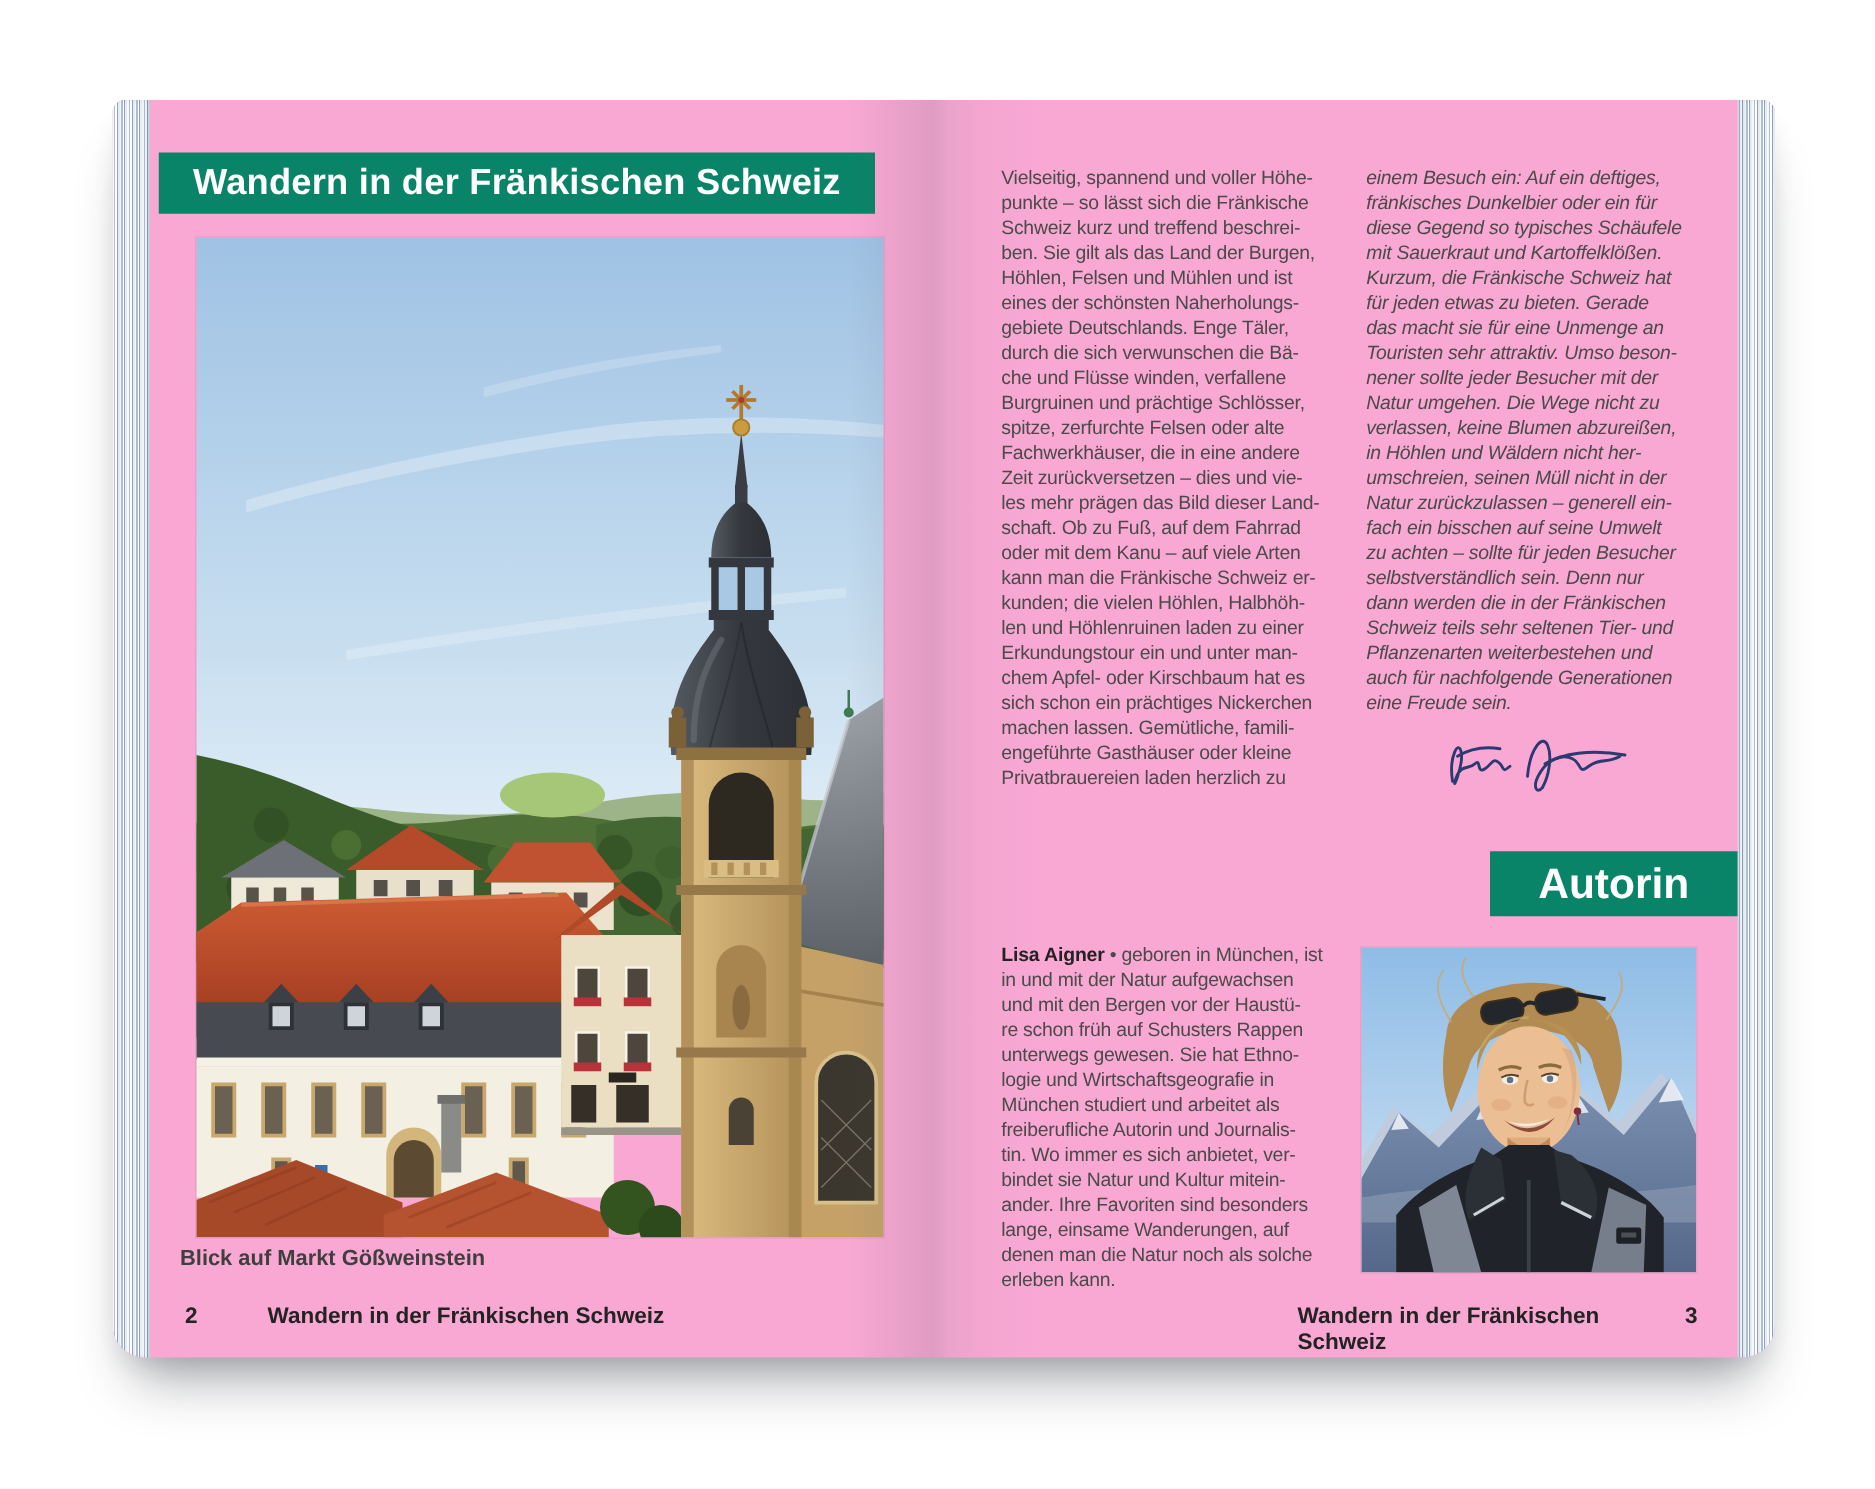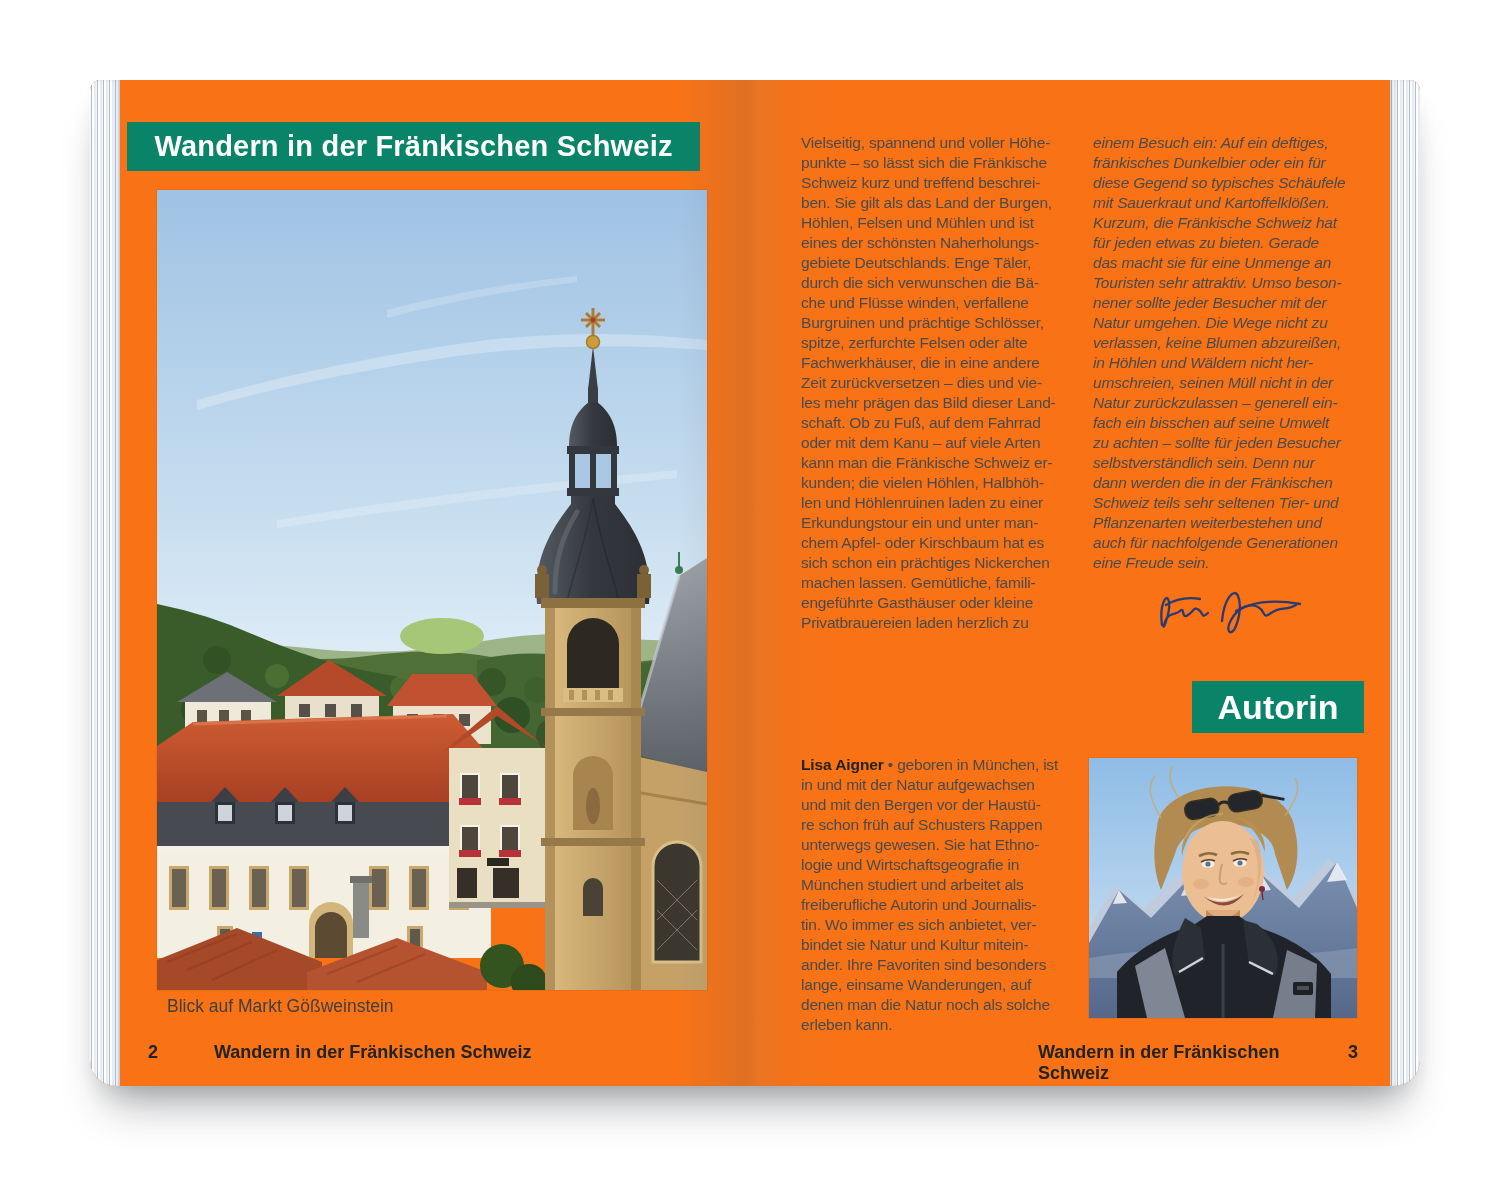--- a/index.html
+++ b/index.html
@@ -1,42 +1,42 @@
 <!DOCTYPE html>
 <html><head>
 <meta charset="utf-8">
 <style>
   html,body{margin:0;padding:0;background:#ffffff;}
   body{width:1500px;height:1191px;position:relative;overflow:hidden;
        font-family:"Liberation Sans","DejaVu Sans",sans-serif;}
   .book{position:absolute;left:90px;top:80px;width:1330px;height:1006px;
-        background:#f97316;border-radius:10px 10px 26px 26px;
+        background:#f9a8d4;border-radius:10px 10px 26px 26px;
         box-shadow:0 34px 44px -18px rgba(30,35,45,.38),0 12px 24px -10px rgba(30,35,45,.18);
   }
   .edge-stripes{position:absolute;top:0;height:100%;width:30px;
         background:repeating-linear-gradient(90deg,
           #f4f7fb 0px,#f4f7fb 1.2px,
           #aebdd3 1.2px,#aebdd3 2.2px,
           #ffffff 2.2px,#ffffff 3.6px,
           #8fa3c0 3.6px,#8fa3c0 4.4px,
           #e7ecf3 4.4px,#e7ecf3 6px);
   }
   .edge-left{left:0;border-radius:10px 0 0 26px;box-shadow:inset -4px 0 6px -3px rgba(60,80,110,.35);}
   .edge-right{right:0;border-radius:0 10px 26px 0;box-shadow:inset 4px 0 6px -3px rgba(60,80,110,.35);}
   .gutter{position:absolute;left:588px;top:0;width:156px;height:100%;pointer-events:none;z-index:30;
         background:linear-gradient(90deg,rgba(90,95,105,0) 0%,rgba(90,95,105,.16) 44%,
                    rgba(120,125,135,.11) 52%,rgba(90,95,105,.03) 72%,rgba(90,95,105,0) 100%);}
   .accent-bar{position:absolute;background:#0a8468;color:#ffffff;font-weight:bold;
         display:flex;align-items:center;justify-content:center;}
   .chapter-bar{left:37px;top:42px;width:573px;height:49px;font-size:29px;letter-spacing:.2px;}
-  .autorin-bar{left:1102px;top:601px;width:172px;height:52px;font-size:34px;}
+  .autorin-bar{left:1102px;top:601px;width:198px;height:52px;font-size:34px;}
   .photo-frame{position:absolute;overflow:hidden;outline:1px solid rgba(0,0,0,.06);}
   .town-photo{left:67px;top:110px;width:550px;height:800px;}
   .author-photo{left:999px;top:678px;width:268px;height:260px;}
-  .caption{position:absolute;left:77px;top:916px;font-size:17.5px;color:#3f3f3f;}
+  .caption{position:absolute;left:54px;top:916px;font-size:17.5px;color:#3f3f3f;font-weight:bold;}
   .bodycol{position:absolute;font-size:15.5px;line-height:20px;letter-spacing:-0.2px;
         color:#4a4a4a;white-space:pre;}
   .col-1{left:711px;top:53px;width:288px;}
   .col-2{left:1003px;top:53px;width:288px;font-style:italic;}
   .bio{left:711px;top:675px;width:288px;}
   .bio b{color:#222222;font-weight:bold;letter-spacing:-0.1px;}
   .signature{position:absolute;left:1060px;top:495px;width:160px;height:75px;}
   .footer{position:absolute;top:962px;font-size:18px;font-weight:bold;color:#232323;display:flex;}
   .footer-left{left:58px;gap:56px;}
   .footer-right{left:948px;width:320px;justify-content:space-between;}

